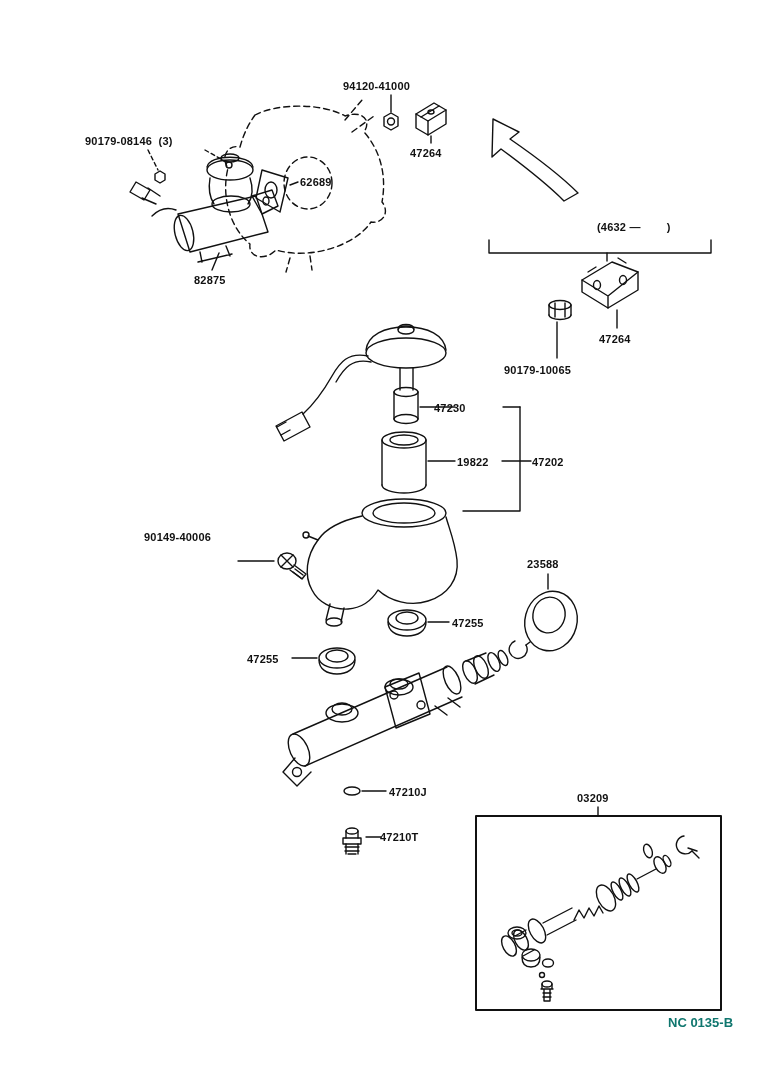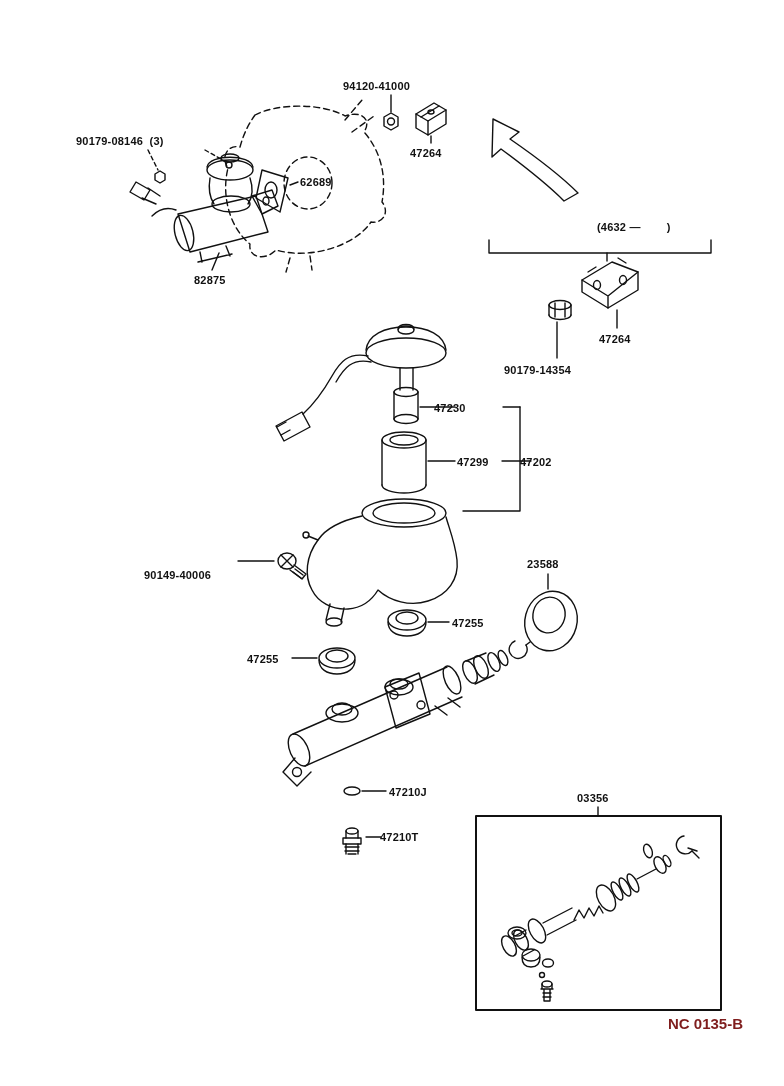--- a/index.html
+++ b/index.html
@@ -2,21 +2,21 @@
 <html><head>
 <meta charset="utf-8">
 <style>
   html,body{margin:0;padding:0}
   body{background:#ffffff}
   .page{position:relative;width:784px;height:1086px;background:#ffffff;
         font-family:"Liberation Sans",sans-serif;overflow:hidden}
   .diagram-svg{position:absolute;left:0;top:0}
   .part-label{position:absolute;font-size:11px;font-weight:700;color:#111111;
               letter-spacing:.2px;white-space:pre;line-height:16px}
-  .footer-code{position:absolute;font-size:15px;font-weight:700;color:#7f1d1d;white-space:pre}
+  .footer-code{position:absolute;font-size:13px;font-weight:700;color:#0f766e;white-space:pre}
 </style>
 </head>
 <body>
 
 <div class="page">
 
   <svg class="diagram-svg" width="784" height="1086" viewBox="0 0 784 1086">
     <g fill="none" stroke="#111111" stroke-width="1.4" stroke-linecap="round" stroke-linejoin="round">
 
       <g stroke-dasharray="6 4">
@@ -232,33 +232,33 @@
         <ellipse cx="531" cy="955" rx="9" ry="6"></ellipse>
         <path d="M522,957 C522,964 526,967 531,967 C536,967 540,964 540,957"></path>
         <ellipse cx="548" cy="963" rx="5.5" ry="4"></ellipse>
         <circle cx="542" cy="975" r="2.5"></circle>
         <ellipse cx="547" cy="984" rx="5" ry="3"></ellipse>
         <path d="M542,984 V989 M552,984 V989 M541,989 h12 M544,989 V1001 M550,989 V1001 M543,993 h8 M543,997 h8 M544,1001 h6"></path>
       </g>
     </g>
   </svg>
 
-  <div class="part-label" style="left:76px;top:133px">90179-08146  (3)</div>
+  <div class="part-label" style="left:85px;top:133px">90179-08146  (3)</div>
   <div class="part-label" style="left:343px;top:78px">94120-41000</div>
   <div class="part-label" style="left:410px;top:145px">47264</div>
   <div class="part-label" style="left:300px;top:174px">62689</div>
   <div class="part-label" style="left:194px;top:272px">82875</div>
   <div class="part-label" style="left:597px;top:219px">(4632 —        )</div>
   <div class="part-label" style="left:599px;top:331px">47264</div>
-  <div class="part-label" style="left:504px;top:362px">90179-14354</div>
+  <div class="part-label" style="left:504px;top:362px">90179-10065</div>
   <div class="part-label" style="left:434px;top:400px">47230</div>
-  <div class="part-label" style="left:457px;top:454px">47299</div>
-  <div class="part-label" style="left:520px;top:454px">47202</div>
-  <div class="part-label" style="left:144px;top:567px">90149-40006</div>
+  <div class="part-label" style="left:457px;top:454px">19822</div>
+  <div class="part-label" style="left:532px;top:454px">47202</div>
+  <div class="part-label" style="left:144px;top:529px">90149-40006</div>
   <div class="part-label" style="left:527px;top:556px">23588</div>
   <div class="part-label" style="left:452px;top:615px">47255</div>
   <div class="part-label" style="left:247px;top:651px">47255</div>
   <div class="part-label" style="left:389px;top:784px">47210J</div>
   <div class="part-label" style="left:380px;top:829px">47210T</div>
-  <div class="part-label" style="left:577px;top:790px">03356</div>
+  <div class="part-label" style="left:577px;top:790px">03209</div>
 
   <div class="footer-code" style="left:668px;top:1015px">NC 0135-B</div>
 </div>
 
 </body></html>

